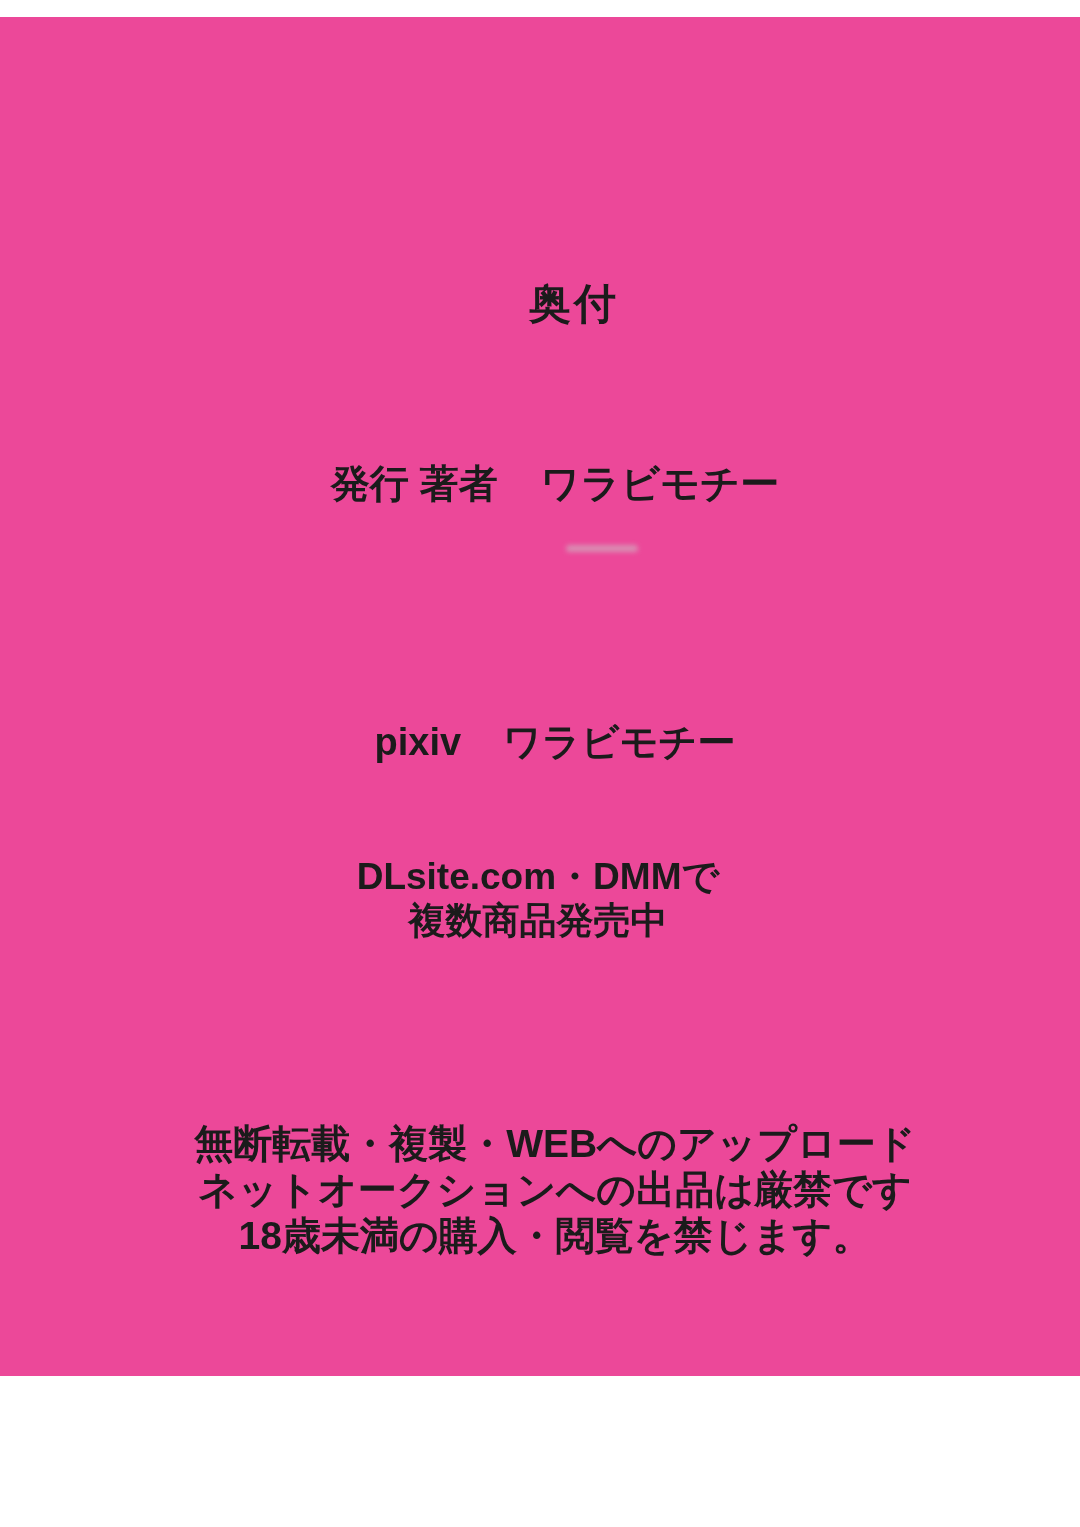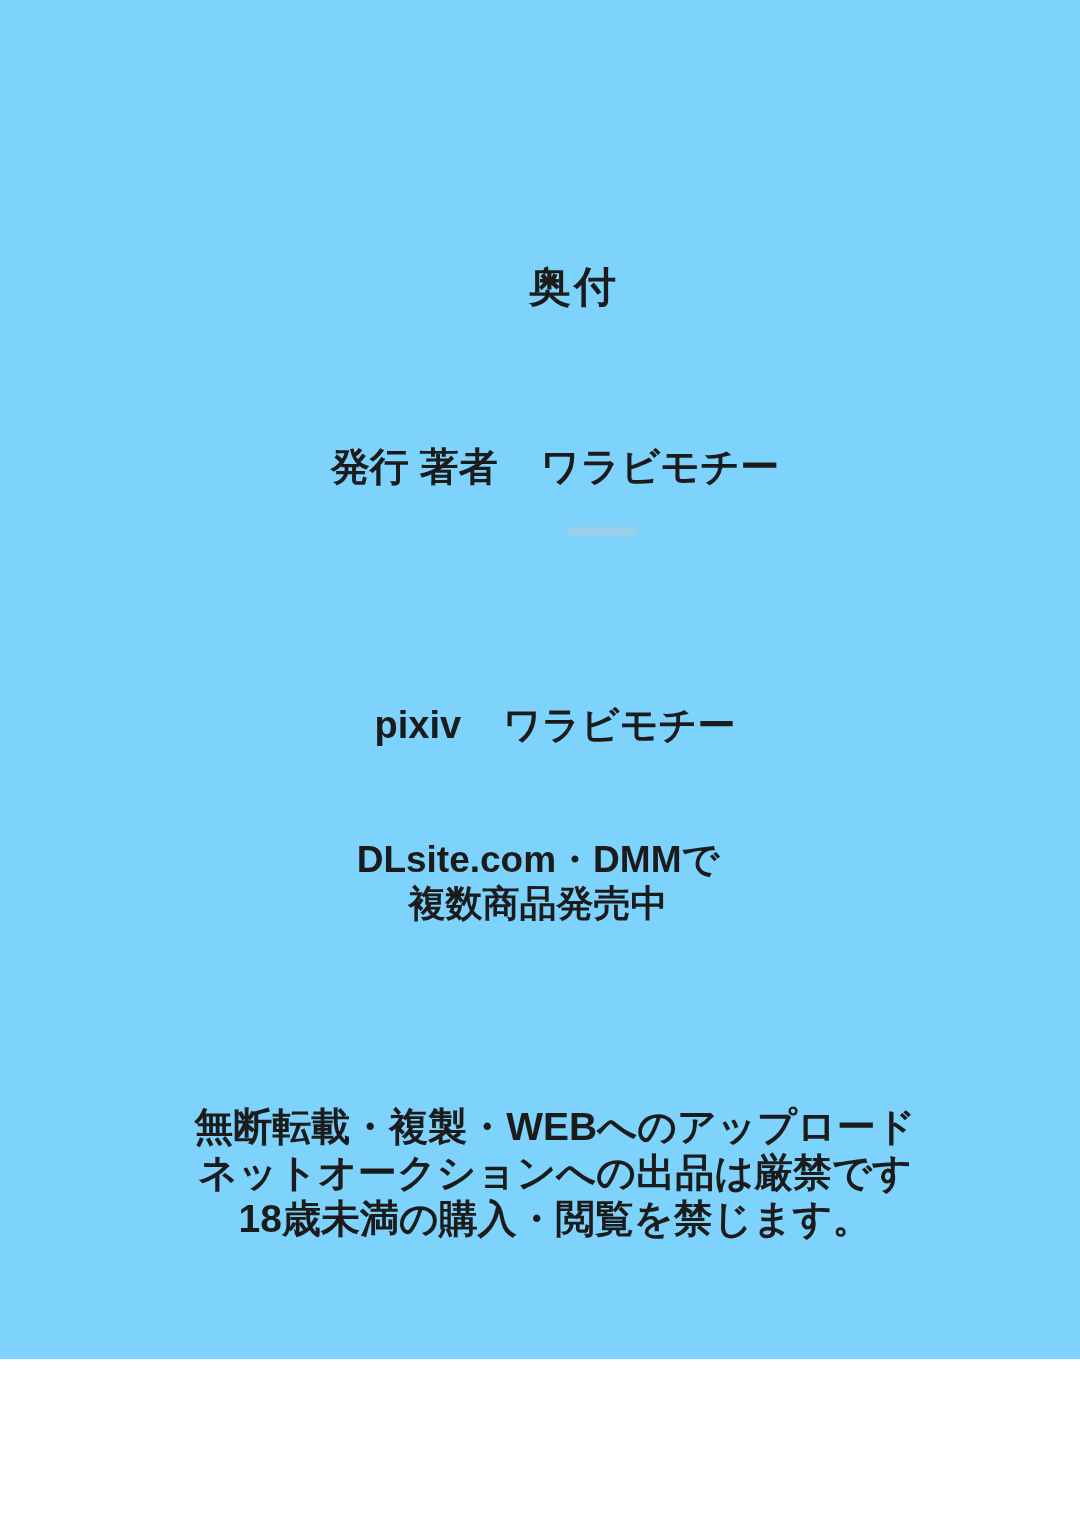--- a/index.html
+++ b/index.html
@@ -4,25 +4,26 @@
 <style>
   html, body {
     margin: 0;
     padding: 0;
     background: #ffffff;
   }
   .page {
     position: relative;
     width: 1080px;
     height: 1359px;
-    background: #7dd3fc;
+    background: #ec4899;
     overflow: hidden;
     font-family: "Liberation Sans", "DejaVu Sans", sans-serif;
     font-weight: 700;
     color: #1b1b1b;
+    margin-top: 17px;
   }
   .centered-block {
     position: absolute;
     left: 0;
     width: 100%;
     text-align: center;
     white-space: nowrap;
   }
   .page-title {
     top: 259px;

